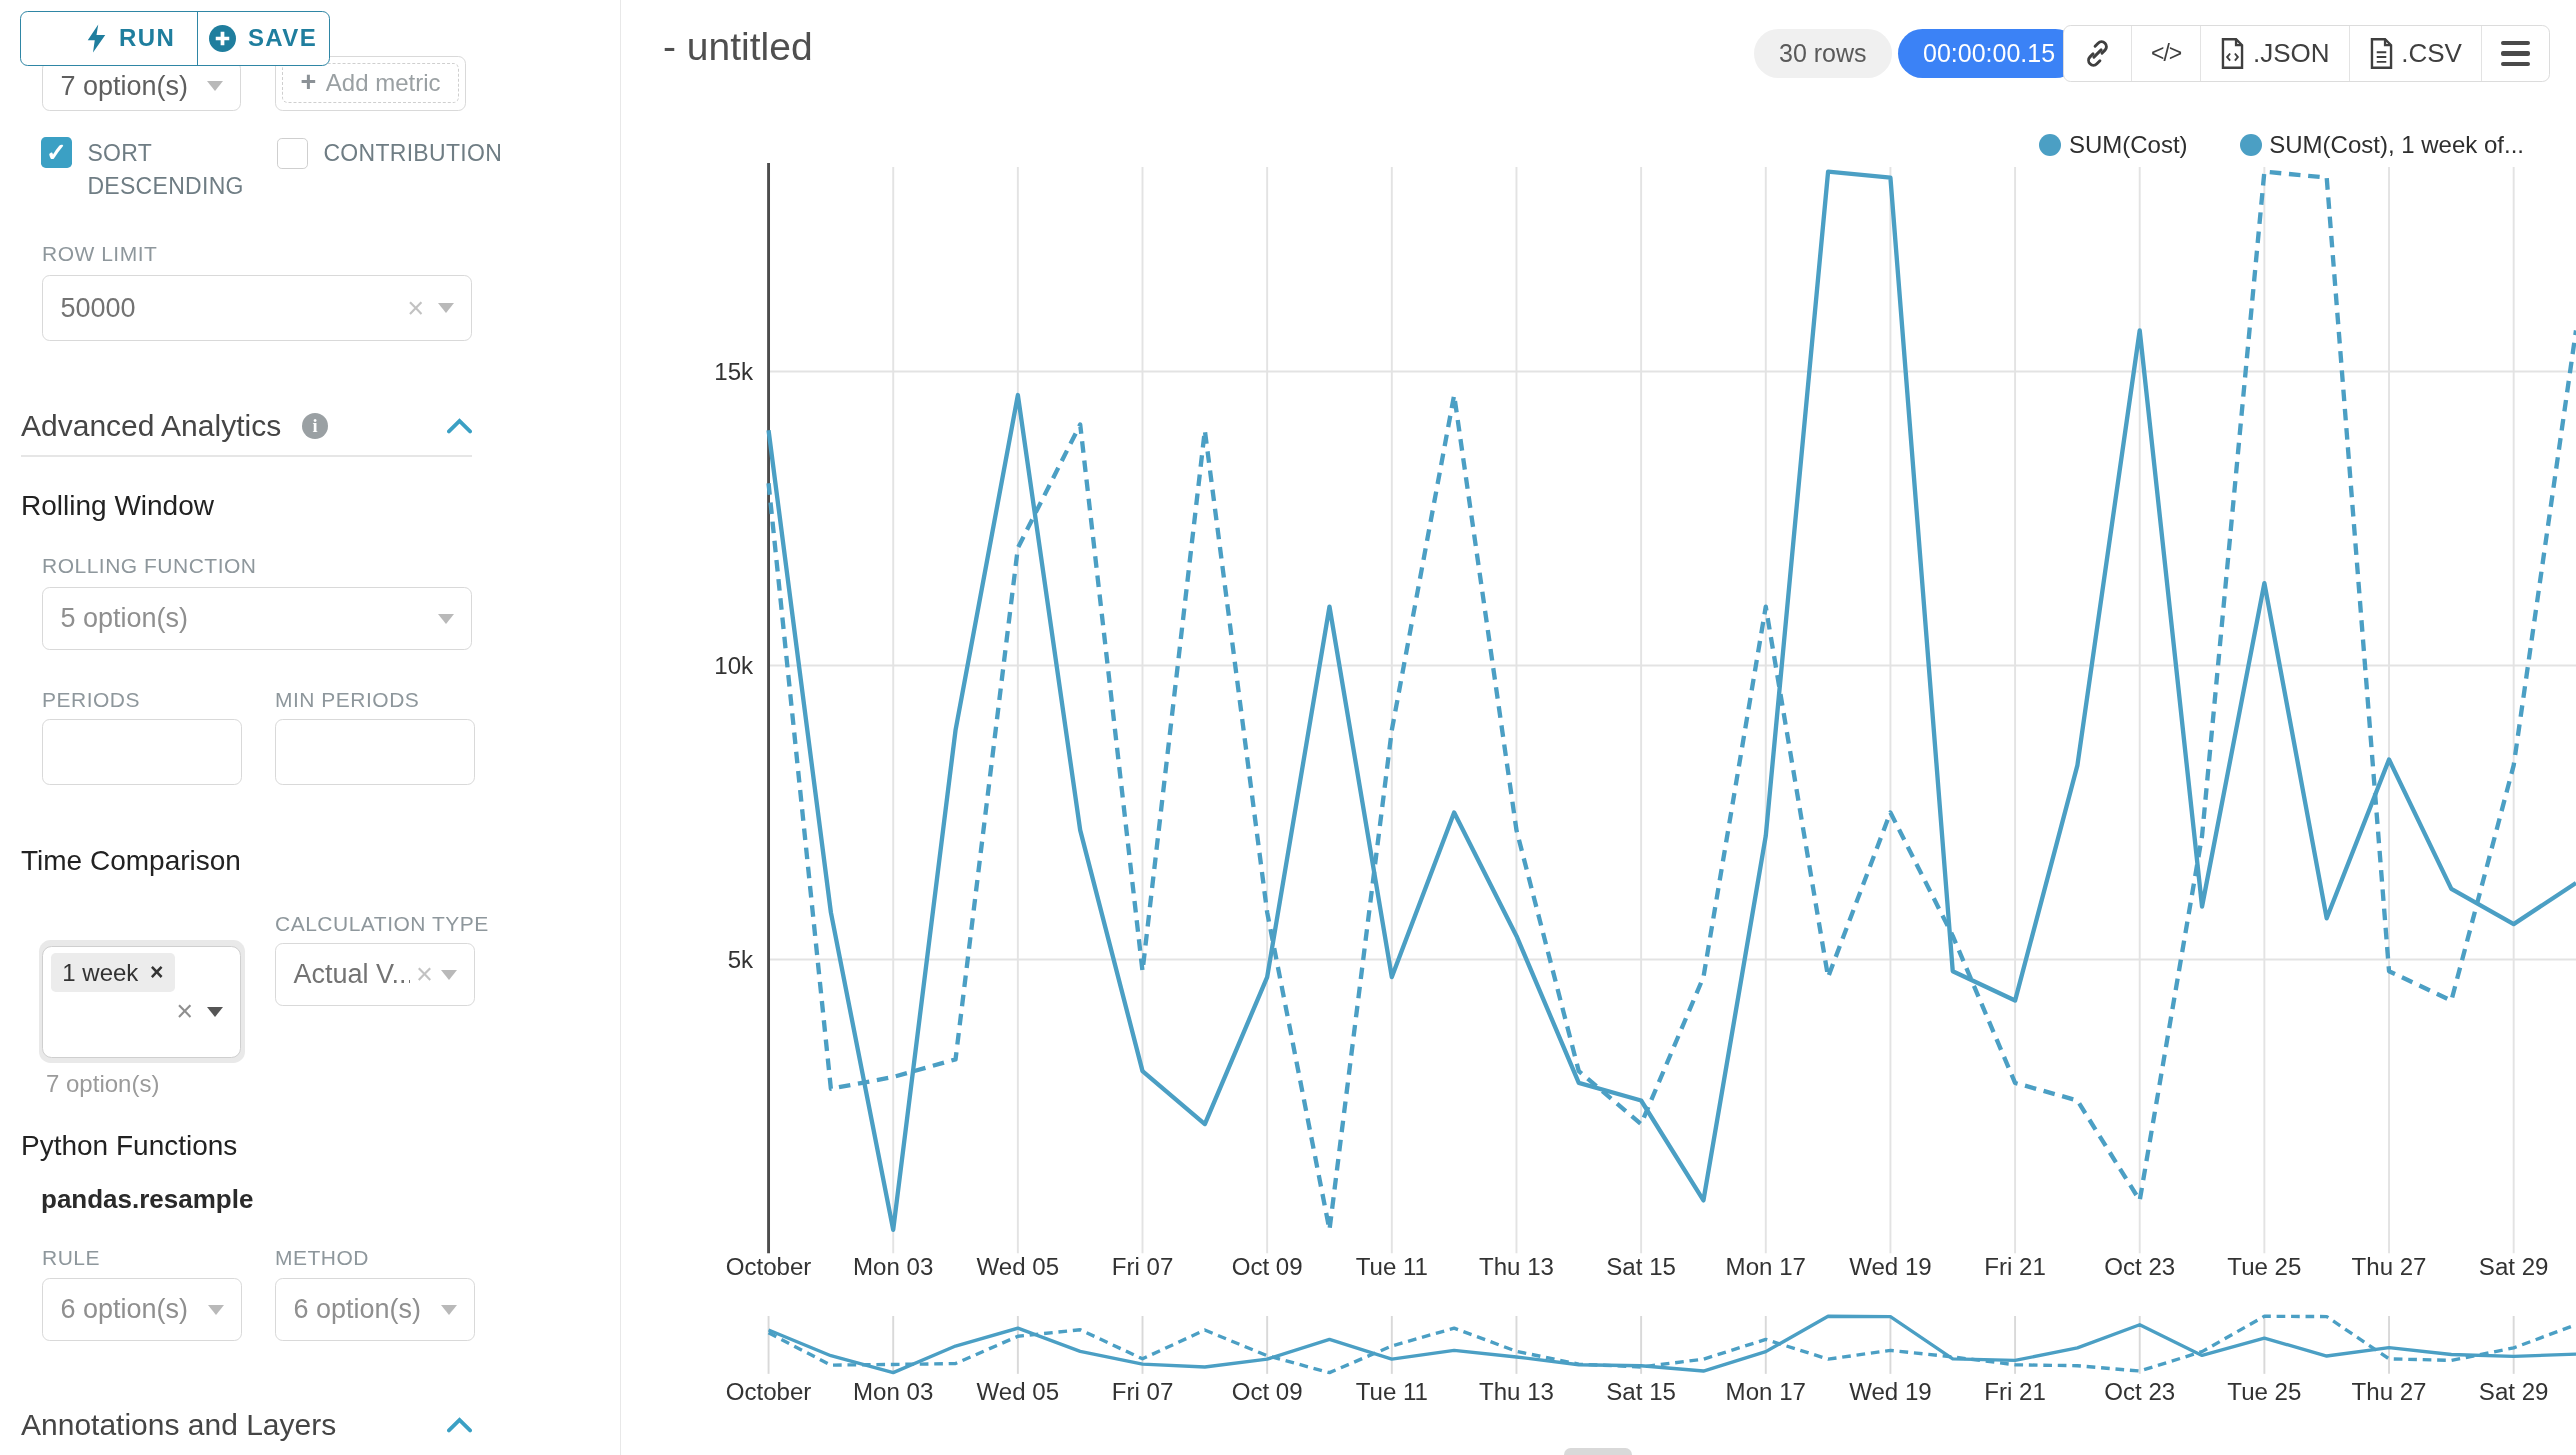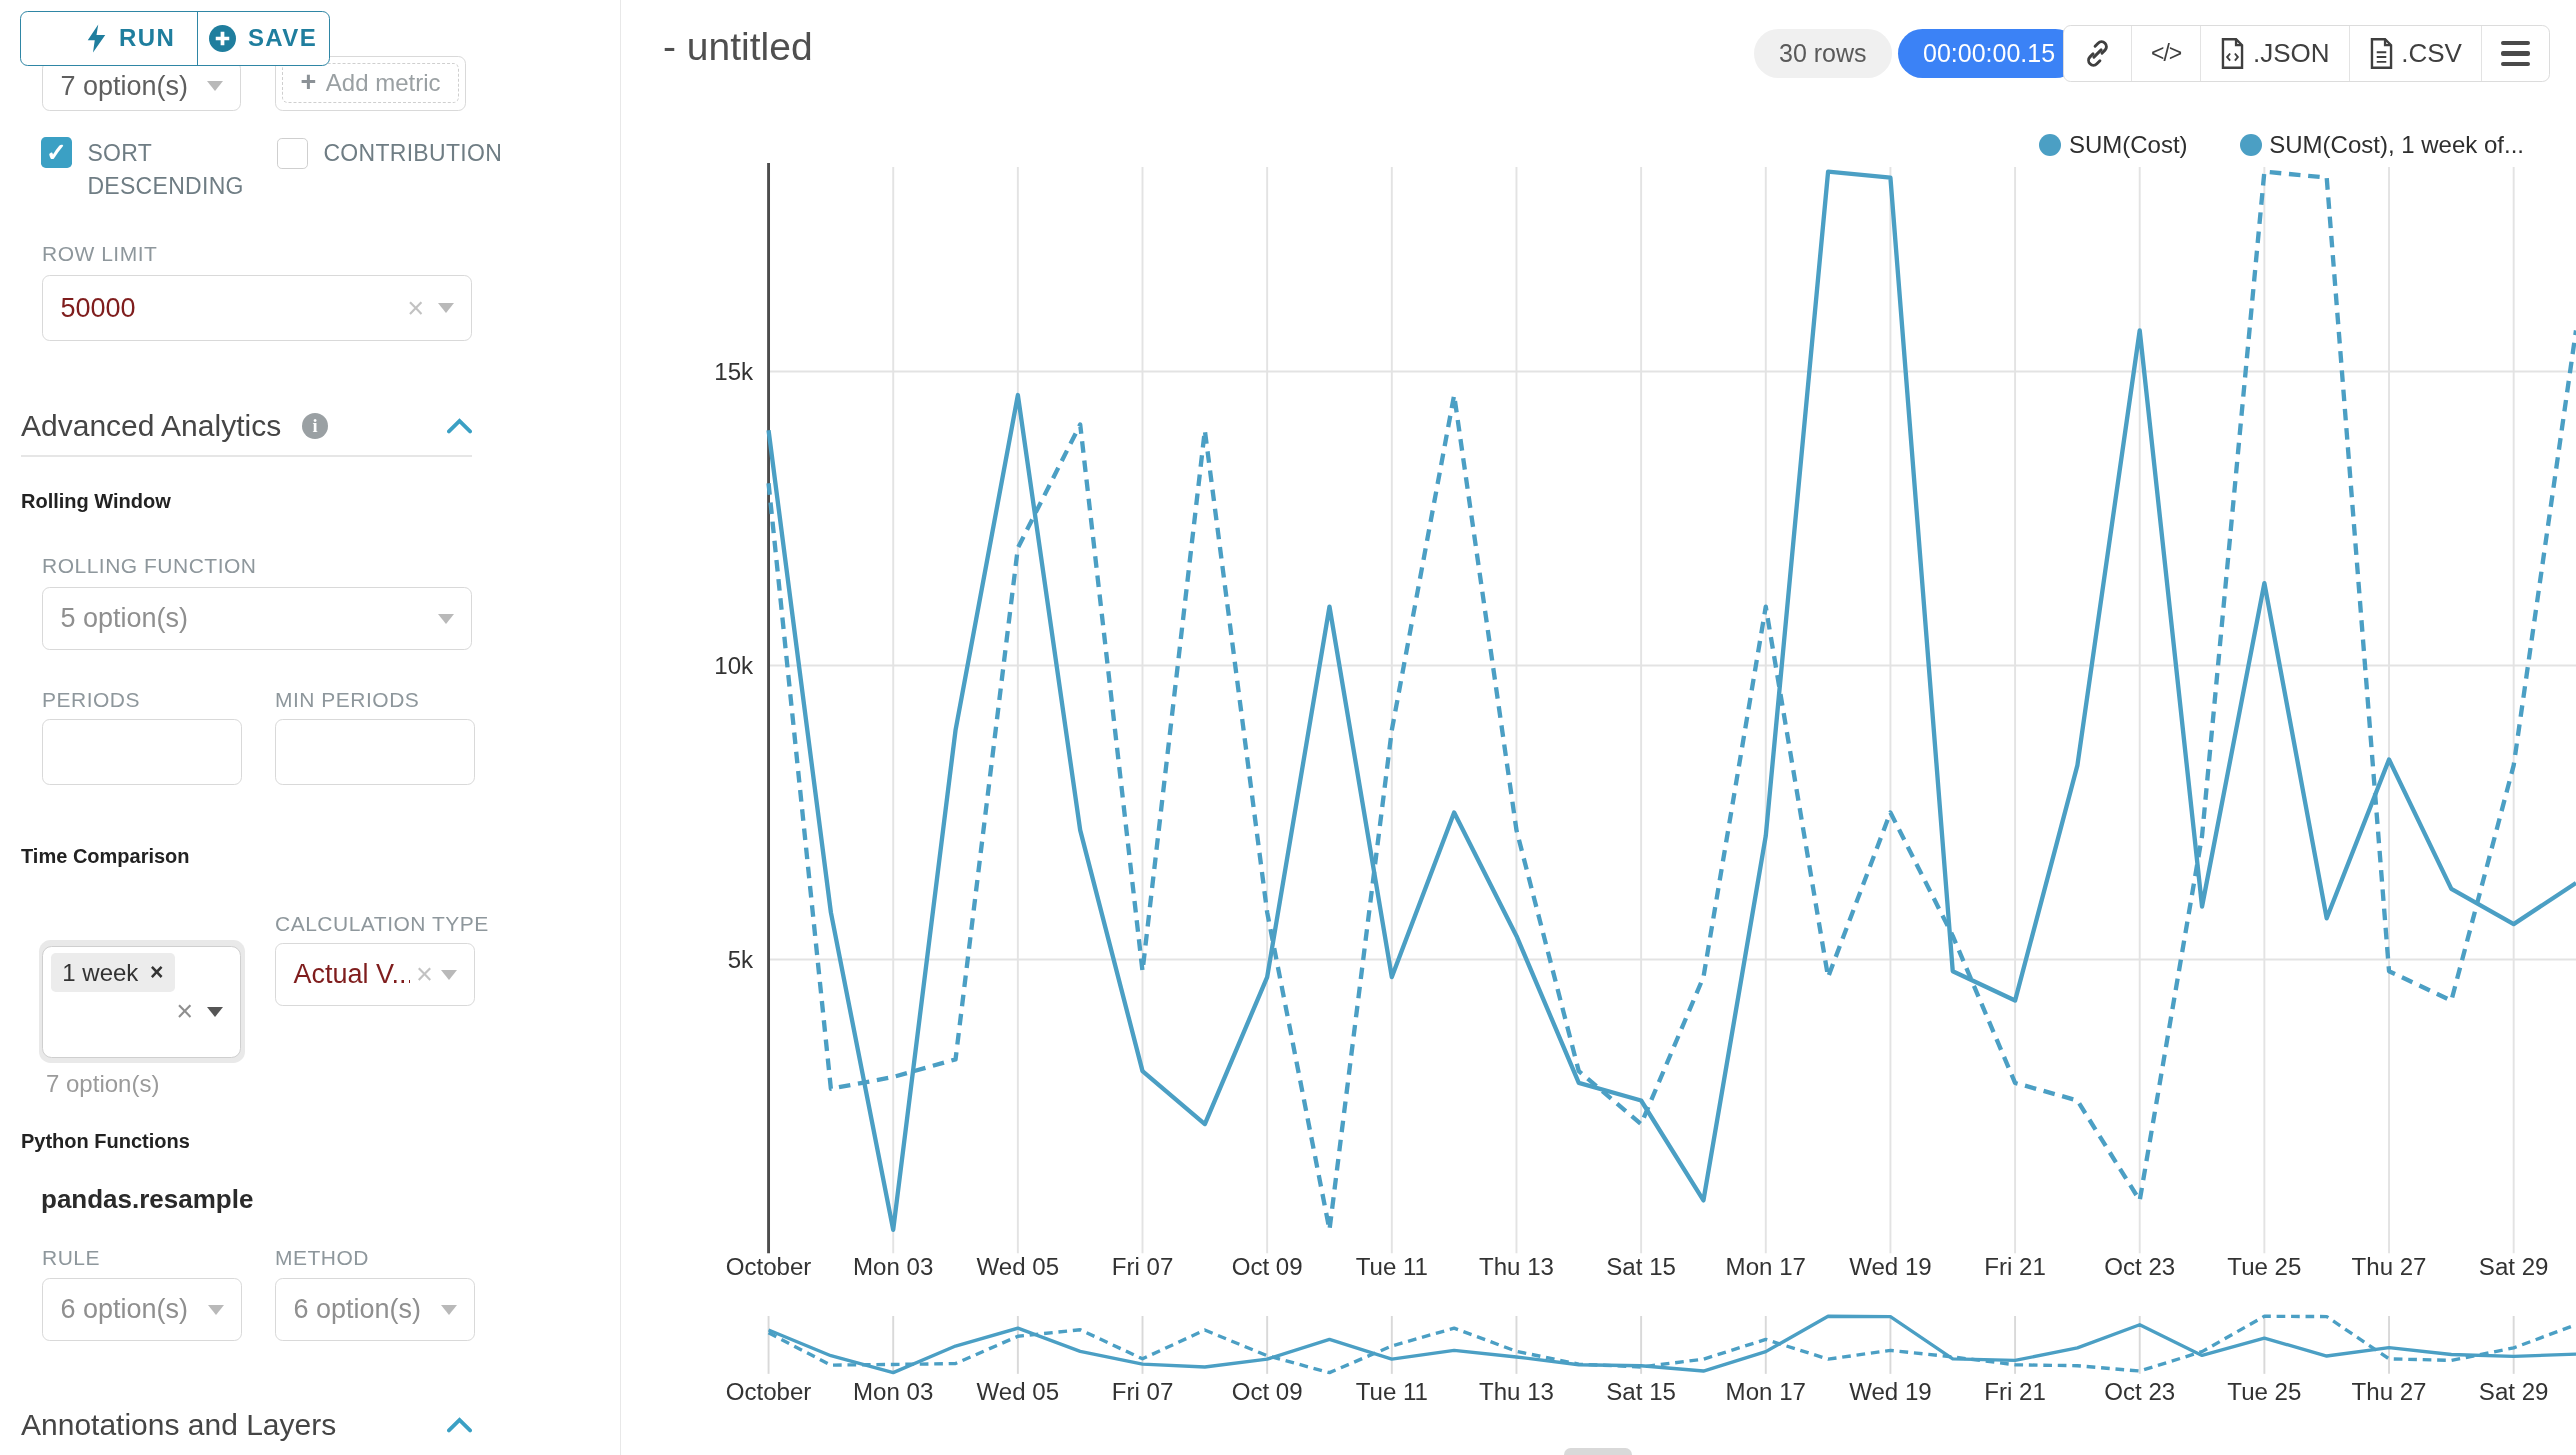--- a/index.html
+++ b/index.html
@@ -15,40 +15,40 @@
   
   .runsave { left:20px; top:10.6px; width:310px; height:55px; border:1.9px solid #2f86a5;
              border-radius:7.7px; display:flex; background:#fff; z-index:5;padding-left:44px; }
   .runsave .half { flex:1; display:flex; align-items:center; justify-content:center; gap:11.6px;
                    color:#1f7e9e; font-size:24px; font-weight:bold; letter-spacing:1.4px; cursor:pointer; }
   .runsave .half + .half { border-left:1.9px solid #2f86a5; }
 
   .select { border:1.9px solid #d9d9d9; border-radius:7.7px; background:#fff; display:flex;
             align-items:center; font-size:27px; color:#5f5f5f; padding:0 17.4px; }
   .select .grow { flex:1; overflow:hidden; white-space:nowrap; }
-  .select .dark { color:#7f1d1d; }
+  .select .dark { color:#737373; }
   .select .light { color:#8f8f8f; }
   .caret { width:0; height:0; border-left:8.7px solid transparent; border-right:8.7px solid transparent;
            border-top:10.6px solid #b9b9b9; margin-left:13.5px; flex:none; }
   .xclear { color:#c2c2c2; font-size:29px; margin-left:13.5px; flex:none; line-height:1; }
 
   .metricbox { left:275px; top:56px; width:191px; height:55px; border:1.9px solid #d9d9d9; border-radius:7.7px; padding:5.8px; }
   .addmetric { width:100%; height:40px; border:1.9px dashed #cfcfcf; border-radius:5.8px; display:flex;
                align-items:center; justify-content:center; gap:9.6px; color:#9aa0a3; font-size:24px; cursor:pointer; }
   .addmetric .plus { font-weight:bold; font-size:27px; color:#8b9196; }
 
   .checkbox { width:31px; height:31px; border-radius:4.8px; flex:none; }
   .checkbox.on { background:#3ba0c4; color:#fff; font-size:25px; font-weight:bold;
                  display:flex; align-items:center; justify-content:center; }
   .checkbox.off { background:#fff; border:1.9px solid #cfcfcf; }
   .cblabel { color:#6f7d84; font-size:23px; line-height:33px; letter-spacing:0.3px; }
 
   .fieldlabel { color:#8e979c; font-size:21px; letter-spacing:0.5px; }
   .sectionhead { font-size:30px; color:#454545; display:flex; align-items:center; gap:21px; }
-  .subhead { font-size:20px; font-weight:bold; color:#222; }
+  .subhead { font-size:28px; font-weight:normal; color:#222; }
   .infoicon { width:26px; height:26px; border-radius:50%; background:#9aa0a3; color:#fff;
               font-size:18.3px; font-weight:bold; display:inline-flex; align-items:center;
               justify-content:center; font-family:"Liberation Serif", serif; }
   .chev { width:25px; height:15.4px; }
   .divider { height:1.9px; background:#e6e6e6; }
 
   .tagbox-ring { left:39px; top:940px; width:206px; height:123px; border-radius:11.6px; background:#e9e9e9; }
   .tagbox { left:42px; top:946px; width:199px; height:112px; border:1.9px solid #cfcfcf; border-radius:9.6px;
             background:#fff; padding:5.8px 7.7px; }
   .tag { display:inline-flex; align-items:center; gap:11.6px; background:#ececec; border-radius:4.8px;

